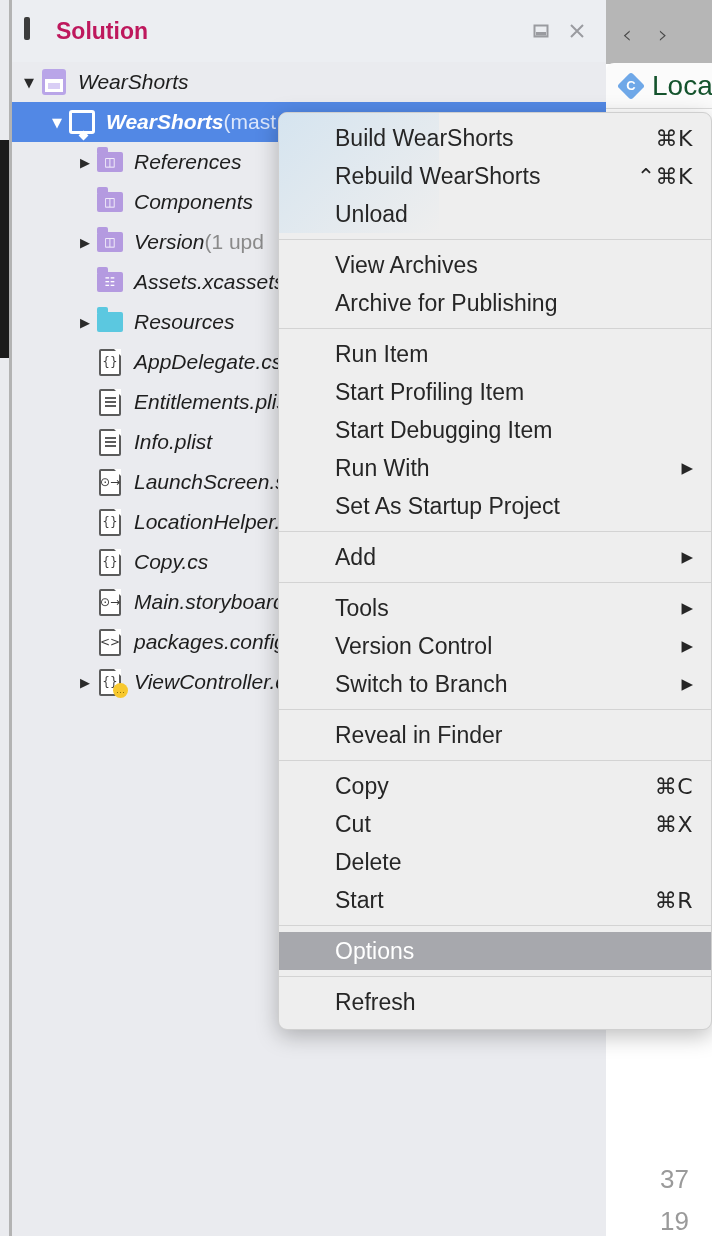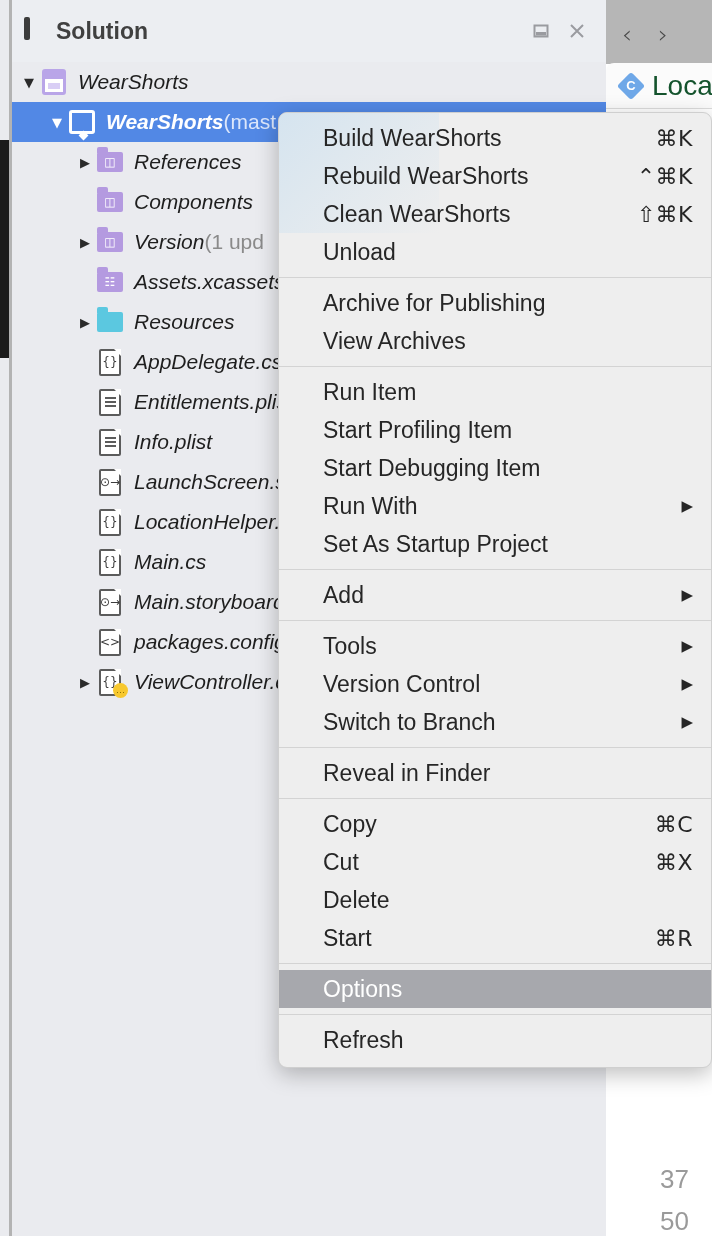--- a/index.html
+++ b/index.html
@@ -65,21 +65,21 @@
   }
   .pad-header {
     position: absolute; left: 12px; top: 0; width: 594px; height: 62px;
     background: #eceef2;
     display: flex; align-items: center;
   }
   .pad-header-icon {
     margin-left: 12px; width: 22px; height: 22px; flex: 0 0 22px;
   }
   .pad-title {
-    margin-left: 10px; font-size: 23px; font-weight: bold; color: #404040;
+    margin-left: 10px; font-size: 23px; font-weight: bold; color: #be185d;
   }
   .pad-header-actions {
     margin-left: auto; display: flex; align-items: center; gap: 14px;
     padding-right: 18px;
   }
   .hdr-btn { width: 22px; height: 22px; display: flex; align-items: center;
              justify-content: center; cursor: default; }
 
   
   .tree { position: absolute; left: 12px; top: 62px; width: 594px; }
@@ -175,41 +175,41 @@
     overflow: hidden;
     padding: 6px 0 8px 0;
   }
   .ctxmenu::before {
     content: ""; position: absolute; left: 0; top: 0; width: 160px; height: 120px;
     background: linear-gradient(135deg, rgba(205,225,240,0.75), rgba(238,238,238,0));
     pointer-events: none;
   }
   .mi {
     position: relative; height: 38px; display: flex; align-items: center;
-    padding: 0 18px 0 44px; font-size: 23px; color: #262626; white-space: nowrap;
+    padding: 0 18px 0 56px; font-size: 23px; color: #262626; white-space: nowrap;
   }
   .mi.highlight { background: #a7a8ad; color: #ffffff; }
   .mi .mlabel { flex: 0 0 auto; }
   .mi .maccel { margin-left: auto; font-size: 22px; color: #262626;
                 font-family: "DejaVu Sans", sans-serif; letter-spacing: 0.5px; }
   .mi .marrow { margin-left: auto; font-size: 15px; color: #262626;
                 font-family: "DejaVu Sans", sans-serif; }
   .msep { height: 1px; background: #d3d3d3; margin: 6px 0; }
 </style>
 </head>
 <body>
 
 <div id="root">
 
   <div class="editor-backdrop">
     
   </div>
 
   <div class="linenum" style="top:1164px;text-align:right;">37</div>
-  <div class="linenum" style="top:1206px;">50</div>
+  <div class="linenum" style="top:1206px;">19</div>
 
   <div class="editor-tabbar"></div>
   <div class="editor-navbtns">
     <span class="navchev">‹</span>
     <span class="navchev">›</span>
   </div>
 
   <div class="editor-tab">
     <span class="cs-diamond">
       <span class="dia"></span>
@@ -350,21 +350,21 @@
           <span class="ticon">
             <span class="docicon">{}</span>
           </span>
           <span class="tlabel">LocationHelper.</span>
         </div>
         <div class="trow" style="padding-left: 62px;">
           <span class="twist empty">▶</span>
           <span class="ticon">
             <span class="docicon">{}</span>
           </span>
-          <span class="tlabel">Main.cs</span>
+          <span class="tlabel">Copy.cs</span>
         </div>
         <div class="trow" style="padding-left: 62px;">
           <span class="twist empty">▶</span>
           <span class="ticon">
             <span class="docicon">⊙→</span>
           </span>
           <span class="tlabel">Main.storyboard</span>
         </div>
         <div class="trow" style="padding-left: 62px;">
           <span class="twist empty">▶</span>
@@ -386,32 +386,28 @@
   <div class="ctxmenu" id="ctxmenu">
       <div class="mi">
         <span class="mlabel">Build WearShorts</span>
         <span class="maccel">⌘K</span>
       </div>
       <div class="mi">
         <span class="mlabel">Rebuild WearShorts</span>
         <span class="maccel">⌃⌘K</span>
       </div>
       <div class="mi">
-        <span class="mlabel">Clean WearShorts</span>
-        <span class="maccel">⇧⌘K</span>
-      </div>
-      <div class="mi">
         <span class="mlabel">Unload</span>
       </div>
       <div class="msep"></div>
       <div class="mi">
+        <span class="mlabel">View Archives</span>
+      </div>
+      <div class="mi">
         <span class="mlabel">Archive for Publishing</span>
-      </div>
-      <div class="mi">
-        <span class="mlabel">View Archives</span>
       </div>
       <div class="msep"></div>
       <div class="mi">
         <span class="mlabel">Run Item</span>
       </div>
       <div class="mi">
         <span class="mlabel">Start Profiling Item</span>
       </div>
       <div class="mi">
         <span class="mlabel">Start Debugging Item</span>

